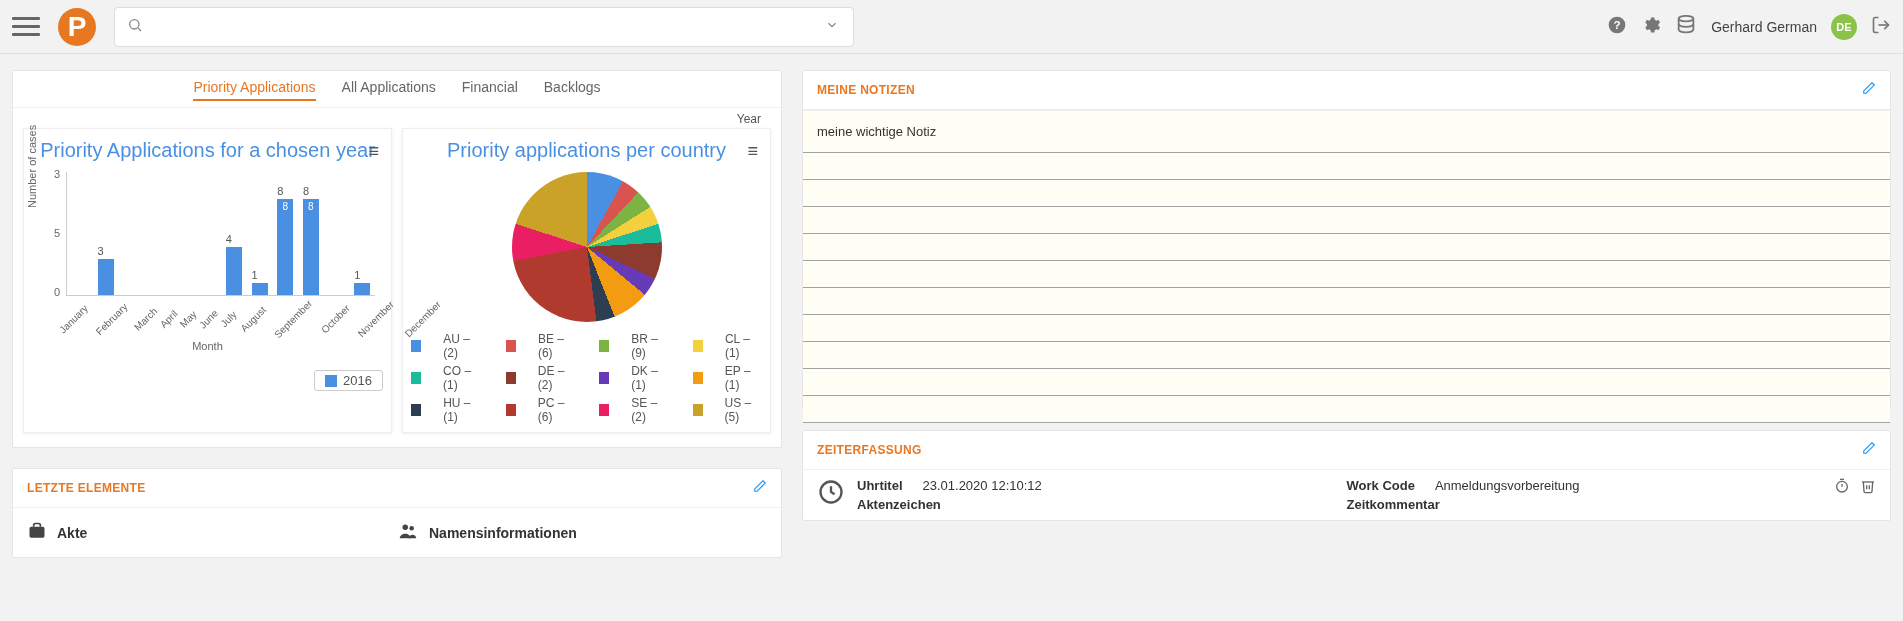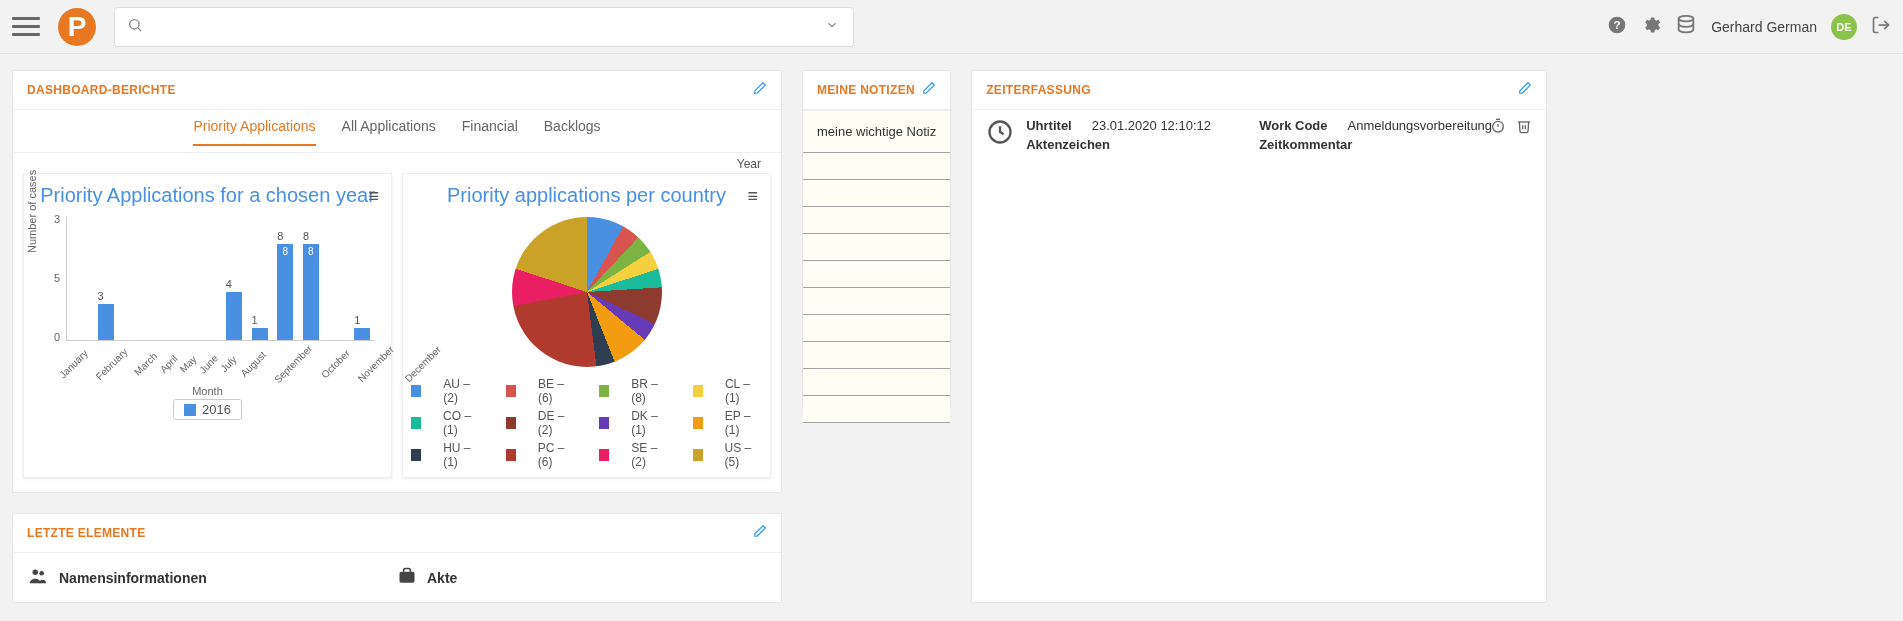--- a/index.html
+++ b/index.html
@@ -13,50 +13,50 @@
 .search-wrap { width: 740px; height: 40px; background: #fff; border: 1px solid #ddd; border-radius: 4px; display: flex; align-items: center; padding: 0 12px; position: relative; }
 .search-wrap .chev { position: absolute; right: 14px; color: #888; }
 .header-right { margin-left: auto; display: flex; align-items: center; gap: 14px; color: #666; }
 .header-right .ico { cursor: pointer; }
 .user-name { font-size: 14px; color: #444; text-align: right; }
 .avatar { width: 26px; height: 26px; border-radius: 50%; background: #8bc34a; display: flex; align-items: center; justify-content: center; color: #fff; font-size: 11px; font-weight: bold; }
 
 
 .main { display: flex; gap: 20px; padding: 16px 12px; }
 .col-left { width: 770px; display: flex; flex-direction: column; gap: 20px; }
-.col-right { flex: 1; display: flex; gap: 20px; }
+.col-right { flex: 1; display: flex; flex-direction: column; gap: 20px; }
 .panel { background: #fff; border: 1px solid #e5e5e5; border-radius: 2px; }
 .panel-head { display: flex; align-items: center; justify-content: space-between; padding: 10px 14px; border-bottom: 1px solid #eee; }
 .panel-title { color: #e87722; font-size: 12px; font-weight: 600; letter-spacing: .3px; }
 .edit-ico { color: #2196f3; cursor: pointer; }
 
 
 .tabs { display: flex; gap: 26px; justify-content: center; padding: 8px 0 6px; border-bottom: 1px solid #eee; }
-.tab { font-size: 14px; color: #666; cursor: pointer; padding-bottom: 10px; }
+.tab { font-size: 14px; color: #666; cursor: pointer; padding-bottom: 4px; }
 .tab.active { color: #e87722; border-bottom: 2px solid #e87722; font-weight: 500; }
 .year-row { text-align: right; padding: 4px 20px 2px; font-size: 12px; color: #555; }
 
 
 .charts { display: flex; gap: 10px; padding: 0 10px 14px; }
 .chart-box { flex: 1; border: 1px solid #eee; box-shadow: 0 1px 3px rgba(0,0,0,.08); padding: 8px; }
 .chart-title { color: #4a90e2; font-size: 20px; text-align: center; padding: 2px 0 6px; position: relative; }
 .chart-menu { position: absolute; right: 4px; top: 4px; font-size: 18px; color: #555; cursor: pointer; }
 
 
 .bar-chart { height: 170px; position: relative; }
 .bar-y { position: absolute; left: 6px; top: 0; bottom: 40px; width: 22px; display: flex; flex-direction: column; justify-content: space-between; align-items: flex-end; font-size: 11px; color: #666; }
 .bar-y-label { position: absolute; left: -6px; top: 40px; transform: rotate(-90deg); transform-origin: left top; font-size: 11px; color: #666; white-space: nowrap; }
 .bar-plot { position: absolute; left: 34px; right: 8px; top: 4px; bottom: 42px; border-left: 1px solid #ccc; border-bottom: 1px solid #ccc; display: flex; align-items: flex-end; }
 .bar-col { flex: 1; display: flex; flex-direction: column; align-items: center; position: relative; }
 .bar { width: 16px; background: #4a90e2; position: relative; }
 .bar-label { position: absolute; top: -14px; font-size: 11px; color: #555; }
 .bar-inlabel { position: absolute; top: 2px; width: 100%; text-align: center; color: #fff; font-size: 10px; }
 .bar-x { position: absolute; left: 34px; right: 8px; bottom: 0; height: 40px; display: flex; }
 .bar-xcat { flex: 1; font-size: 10px; color: #666; text-align: center; transform: rotate(-45deg) translate(-8px, 8px); white-space: nowrap; }
-.bar-legend { text-align: center; margin-top: 2px; }
+.bar-legend { text-align: right; margin-top: 18px; }
 .legend-chip { display: inline-flex; align-items: center; gap: 6px; border: 1px solid #ccc; border-radius: 3px; padding: 2px 10px; font-size: 13px; color: #555; }
 .legend-sw { width: 12px; height: 12px; background: #4a90e2; }
 
 
 .pie-wrap { display: flex; flex-direction: column; align-items: center; }
 .pie { width: 150px; height: 150px; border-radius: 50%; margin: 4px 0 10px; }
 .pie-legend { display: grid; grid-template-columns: repeat(4, auto); gap: 4px 24px; font-size: 12px; color: #555; }
 .pie-legend-item { display: flex; align-items: center; gap: 22px; }
 .pie-sw { width: 12px; height: 12px; }
 
@@ -129,28 +129,20 @@
           <line x1="21" y1="12" x2="9" y2="12"></line>
         </svg>
     </span>
   </div>
 </div>
 
 <div class="main">
   <div class="col-left">
 
     <div class="panel">
-      <div class="panel-head">
-        <span class="panel-title">DASHBOARD-BERICHTE</span>
-        <span class="edit-ico">
-          <svg width="14" height="14" viewBox="0 0 24 24" fill="none" stroke="currentColor" stroke-width="2">
-              <path d="M17 3l4 4L7 21H3v-4L17 3z"></path>
-            </svg>
-        </span>
-      </div>
       <div class="tabs" id="dashboard-tabs">
           <span class="tab active">Priority Applications</span>
           <span class="tab">All Applications</span>
           <span class="tab">Financial</span>
           <span class="tab">Backlogs</span>
         </div>
       <div class="year-row"><span>Year</span></div>
 
       <div class="charts">
 
@@ -241,21 +233,21 @@
                 <div class="pie-legend-item">
                   <span class="pie-sw" style="background: rgb(74, 144, 226);"></span>
                   <span>AU – (2)</span>
                 </div>
                 <div class="pie-legend-item">
                   <span class="pie-sw" style="background: rgb(217, 83, 79);"></span>
                   <span>BE – (6)</span>
                 </div>
                 <div class="pie-legend-item">
                   <span class="pie-sw" style="background: rgb(124, 179, 66);"></span>
-                  <span>BR – (8)</span>
+                  <span>BR – (9)</span>
                 </div>
                 <div class="pie-legend-item">
                   <span class="pie-sw" style="background: rgb(244, 208, 63);"></span>
                   <span>CL – (1)</span>
                 </div>
                 <div class="pie-legend-item">
                   <span class="pie-sw" style="background: rgb(26, 188, 156);"></span>
                   <span>CO – (1)</span>
                 </div>
                 <div class="pie-legend-item">
@@ -296,34 +288,34 @@
       <div class="panel-head">
         <span class="panel-title">LETZTE ELEMENTE</span>
         <span class="edit-ico">
           <svg width="14" height="14" viewBox="0 0 24 24" fill="none" stroke="currentColor" stroke-width="2">
               <path d="M17 3l4 4L7 21H3v-4L17 3z"></path>
             </svg>
         </span>
       </div>
       <div class="recent-body" id="recent-body">
           <div class="recent-col">
+            <span><svg width="20" height="20" viewBox="0 0 24 24" fill="#444">
+                <rect x="3" y="7" width="18" height="13" rx="2"></rect>
+                <path d="M8 7V5a2 2 0 012-2h4a2 2 0 012 2v2" fill="none" stroke="#444" stroke-width="2"></path>
+              </svg></span>
+            <span>Akte</span>
+          </div>
+          <div class="recent-col">
             <span><svg width="22" height="22" viewBox="0 0 24 24" fill="#444">
                 <circle cx="9" cy="8" r="3"></circle>
                 <circle cx="16" cy="9" r="2.5"></circle>
                 <path d="M3 20c0-3 3-5 6-5s6 2 6 5"></path>
                 <path d="M13 20c0-2.5 2-4 4-4s4 1.5 4 4"></path>
               </svg></span>
             <span>Namensinformationen</span>
-          </div>
-          <div class="recent-col">
-            <span><svg width="20" height="20" viewBox="0 0 24 24" fill="#444">
-                <rect x="3" y="7" width="18" height="13" rx="2"></rect>
-                <path d="M8 7V5a2 2 0 012-2h4a2 2 0 012 2v2" fill="none" stroke="#444" stroke-width="2"></path>
-              </svg></span>
-            <span>Akte</span>
           </div>
         </div>
     </div>
   </div>
 
   <div class="col-right">
 
     <div class="panel" style="height:340px;display:flex;flex-direction:column;">
       <div class="panel-head">
         <span class="panel-title">MEINE NOTIZEN</span>

